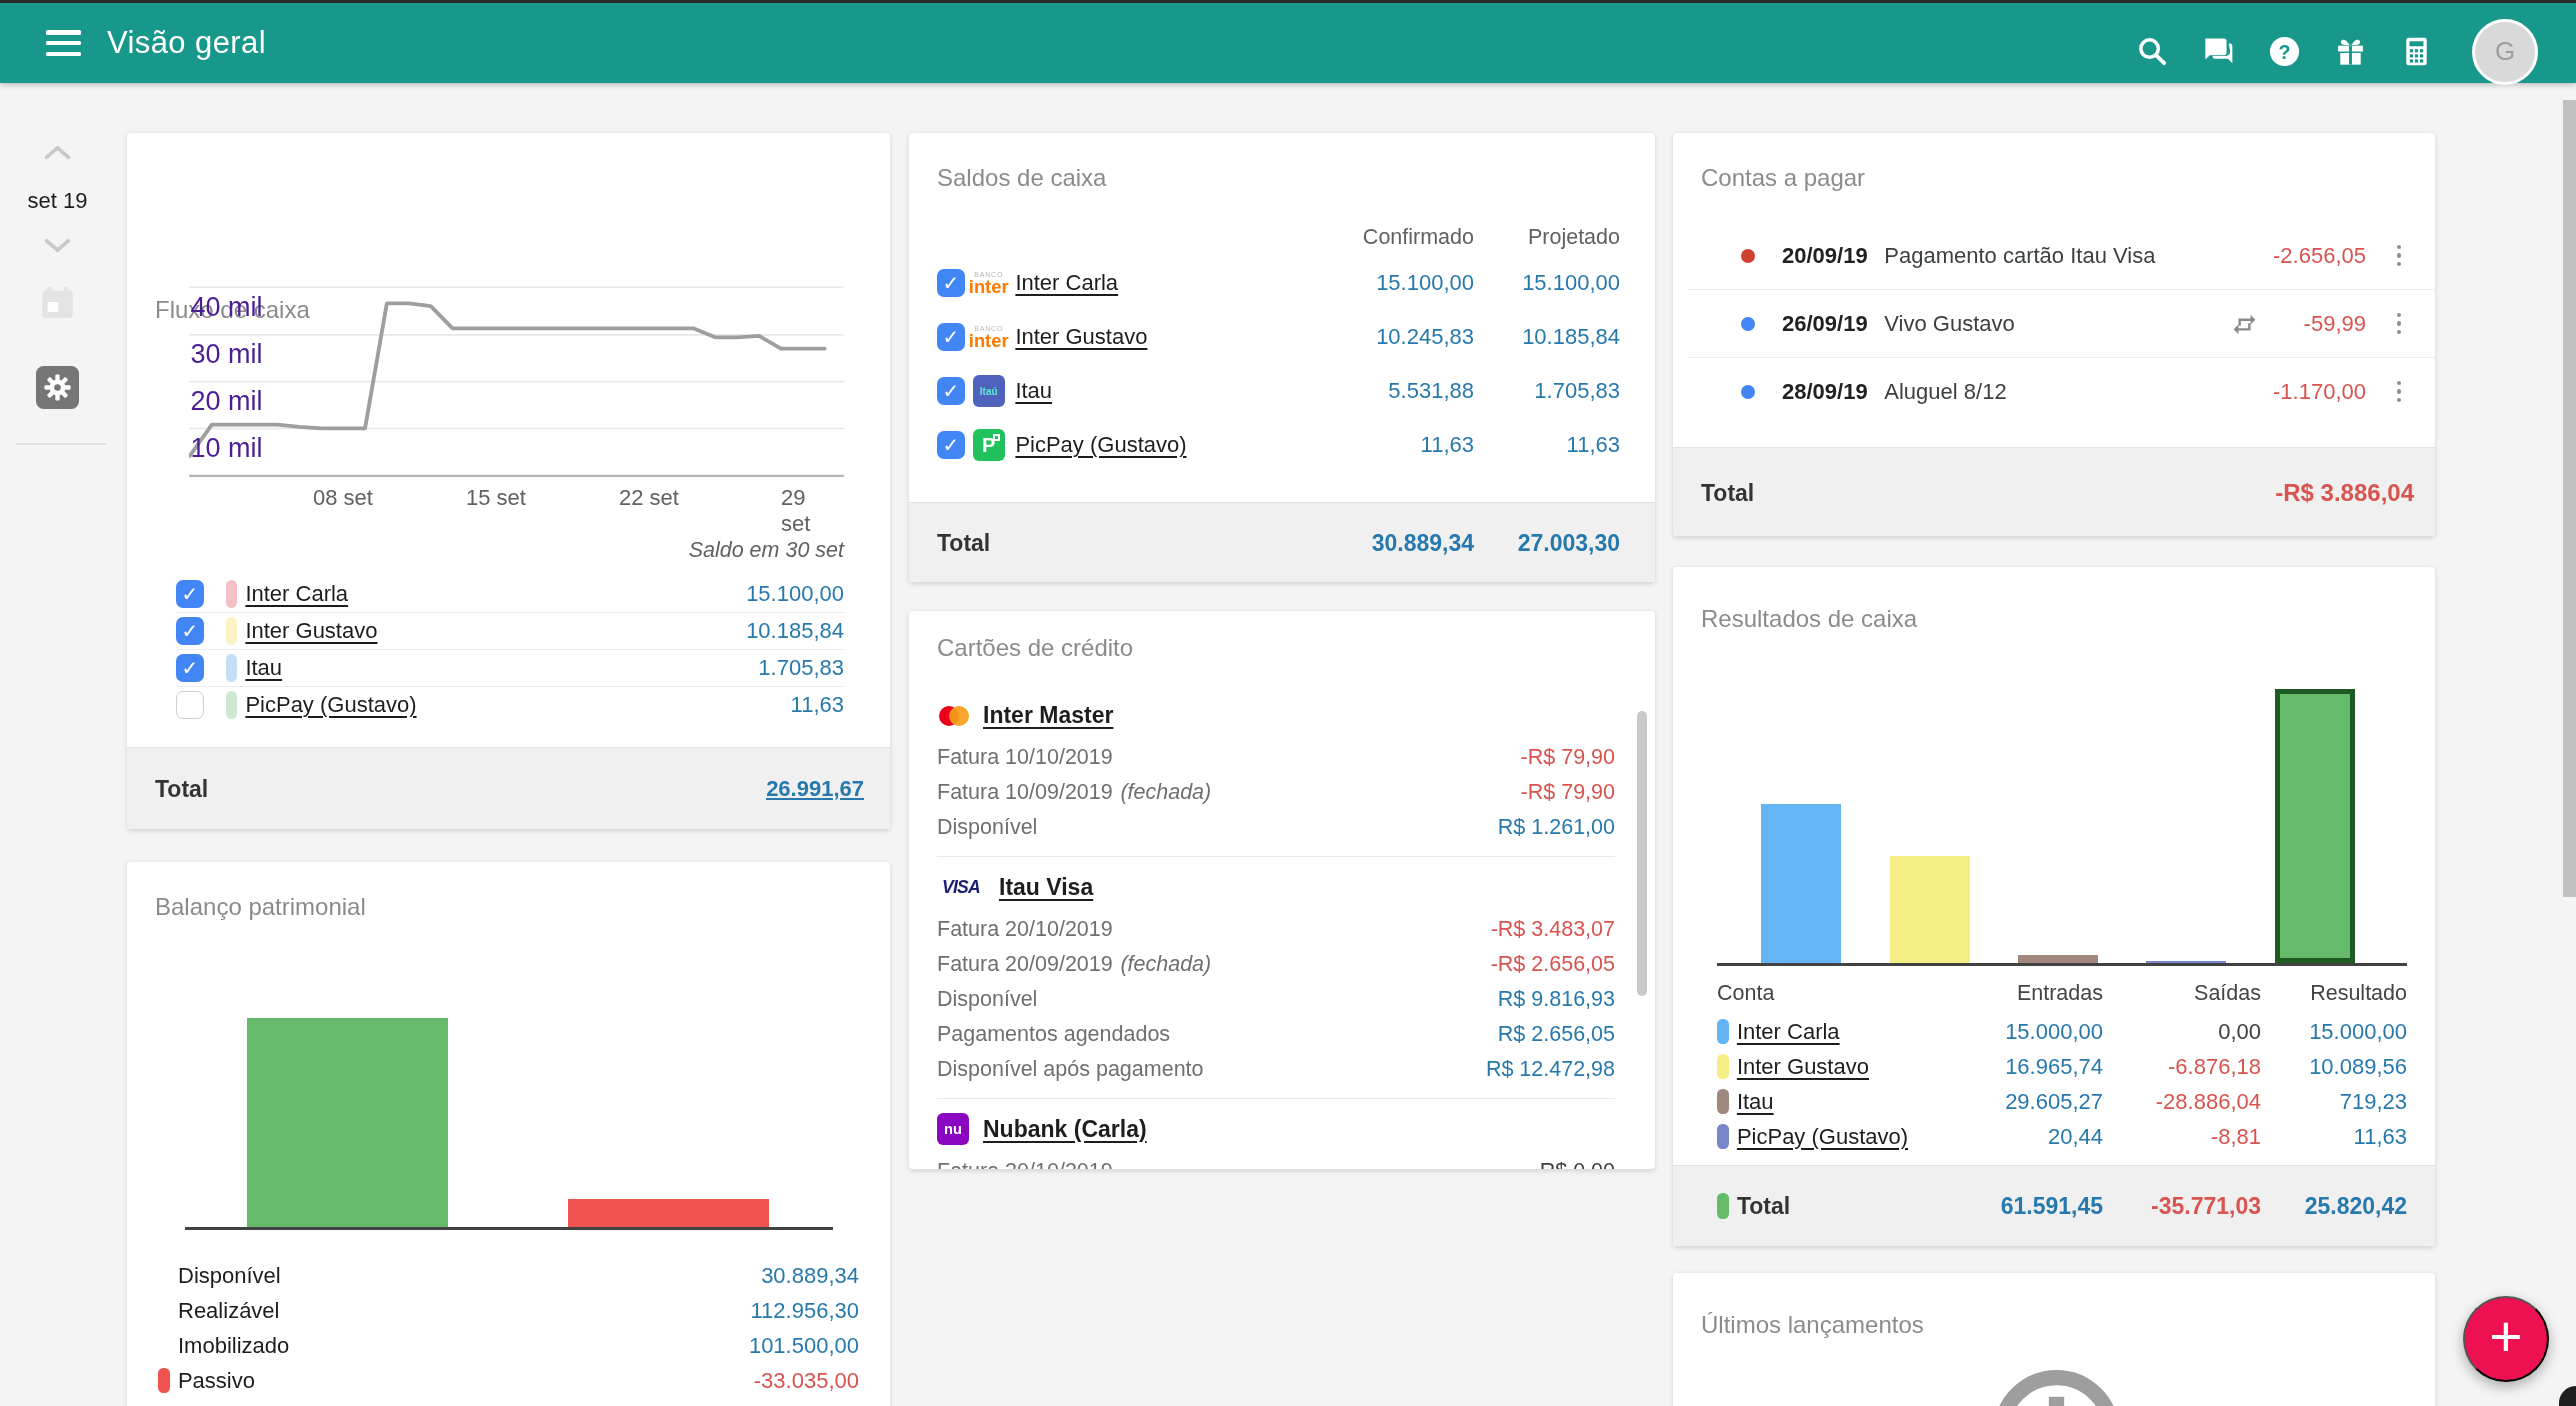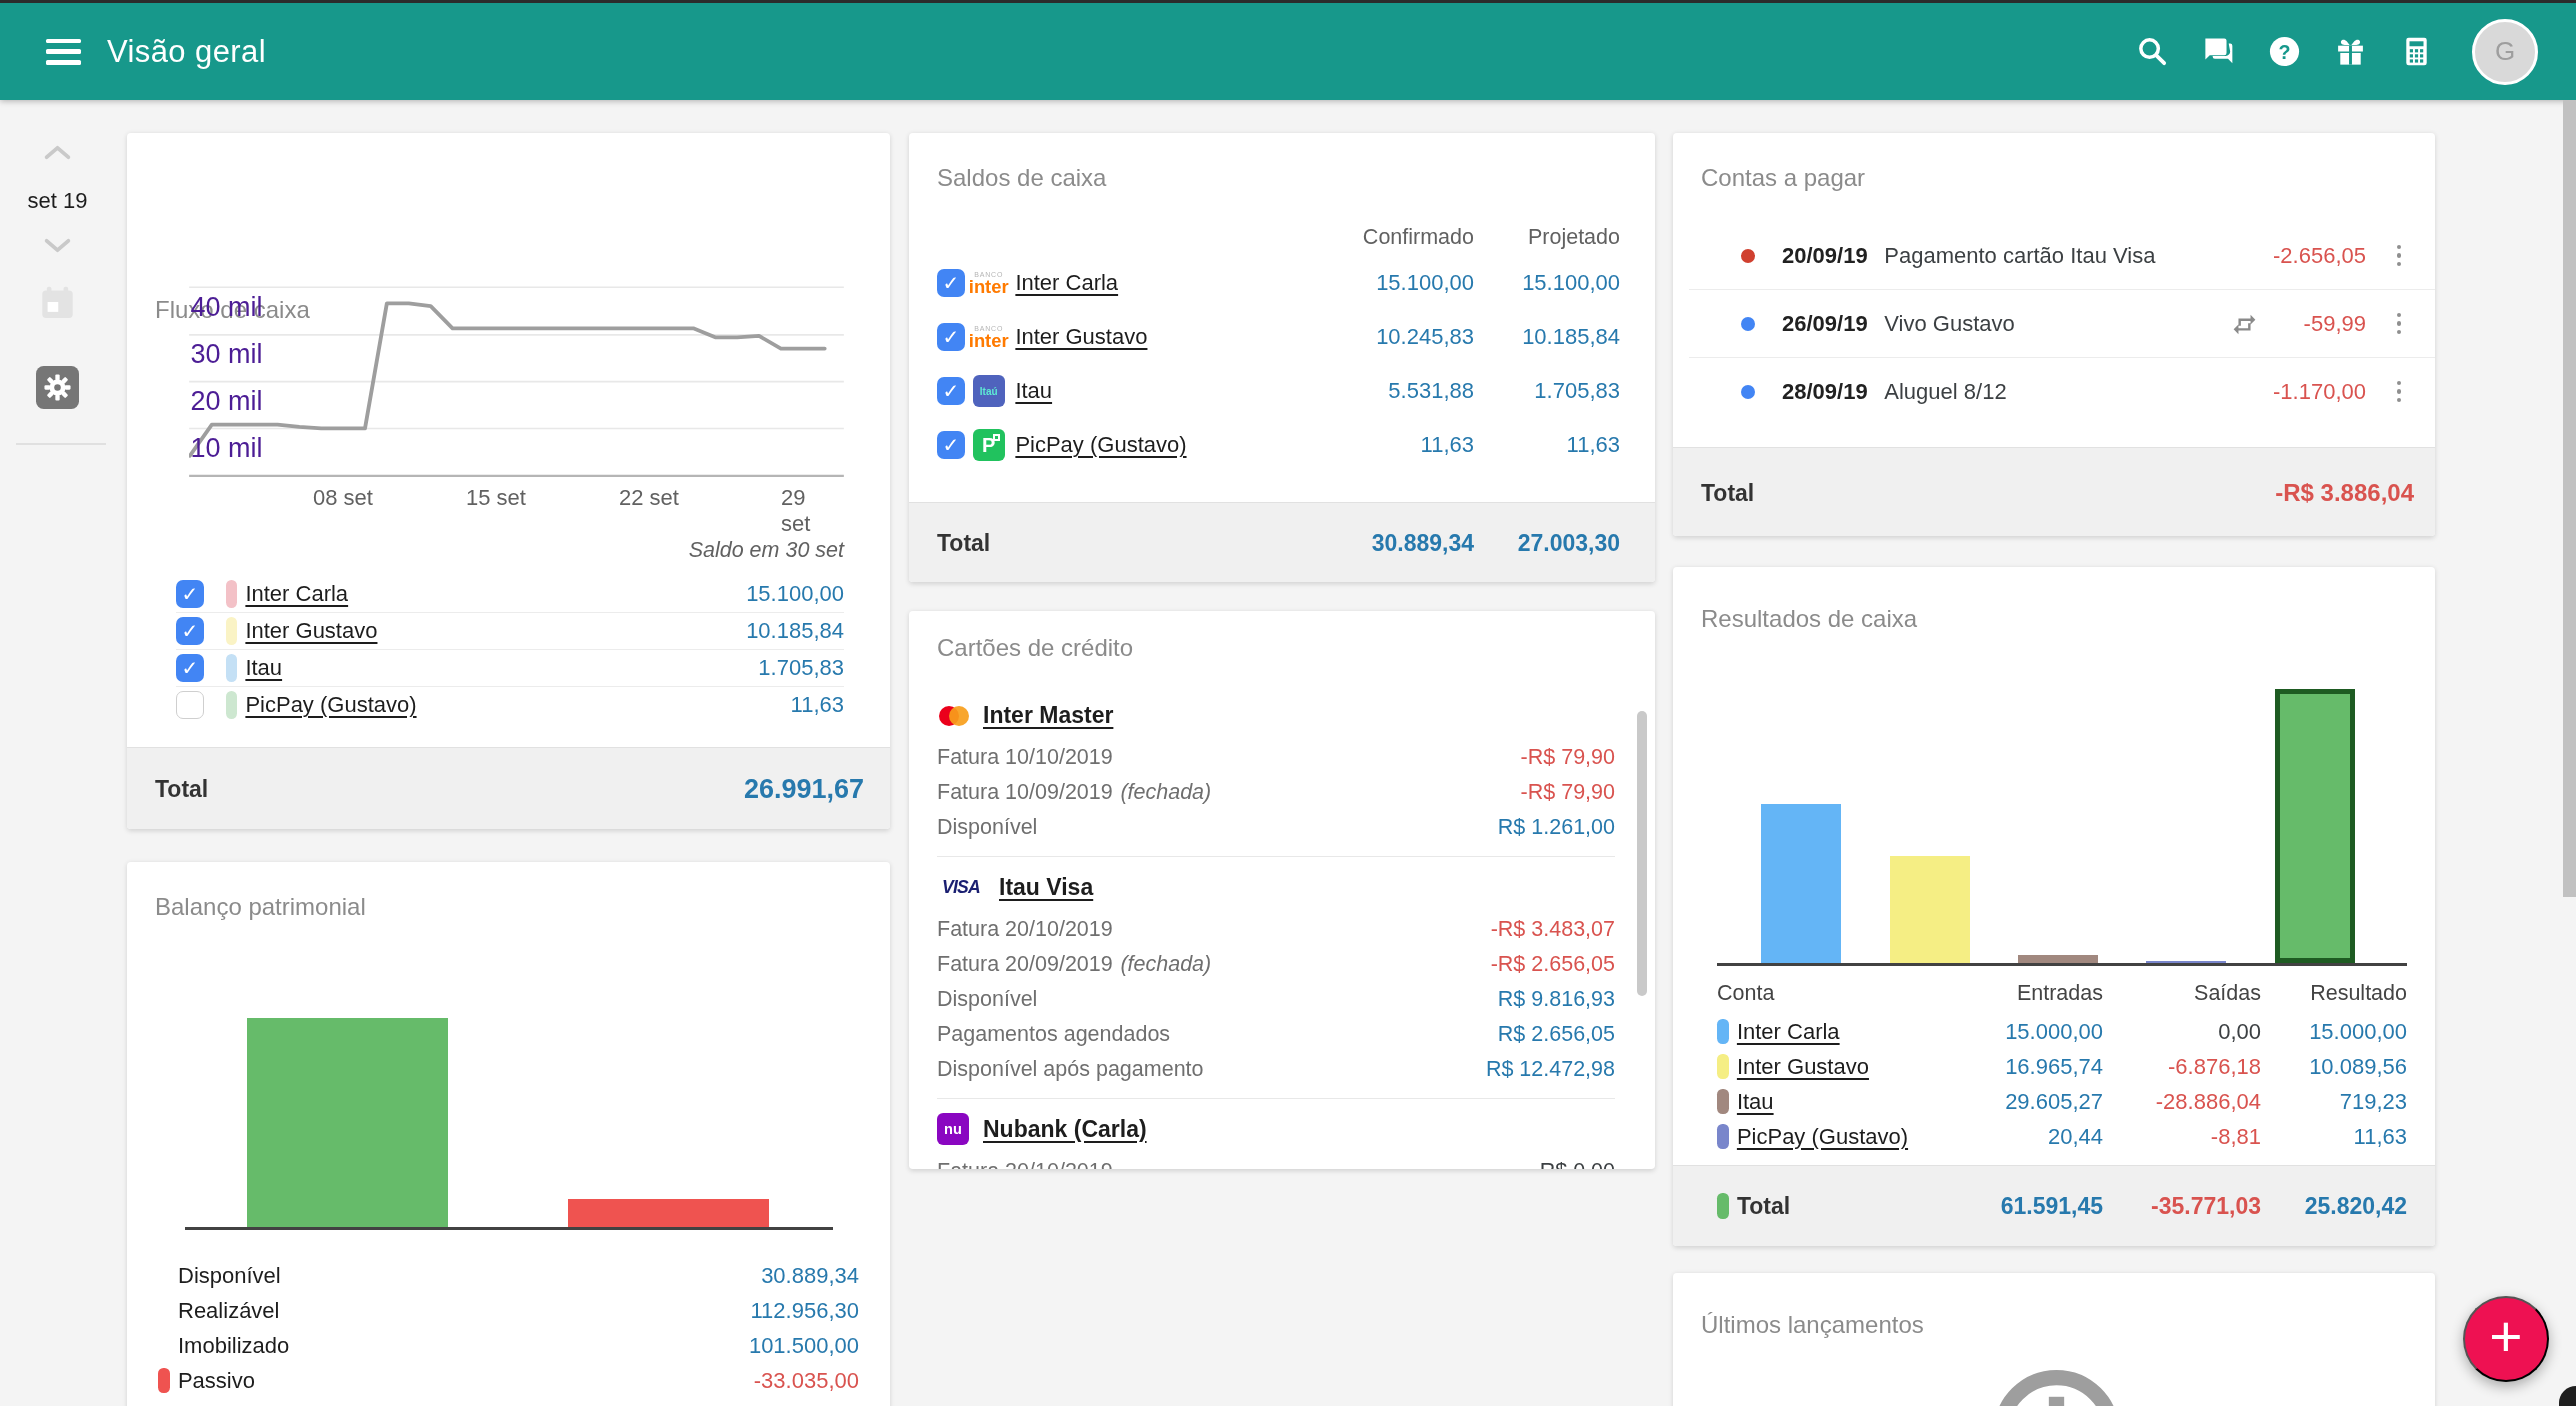--- a/index.html
+++ b/index.html
@@ -1,20 +1,20 @@
 <!DOCTYPE html>
 <html style="font-size:12.3px"><head>
 <meta charset="utf-8">
 <style>
   html,body{margin:0;padding:0;}
   .page{position:relative;width:2576px;height:1406px;overflow:hidden;background:#f4f4f4;
         font-family:"Liberation Sans",sans-serif;color:#212121;}
   .topstrip{position:absolute;left:0;top:0;width:100%;height:3.1px;background:#2b2b2b;z-index:40;}
   
-  .appbar{position:absolute;left:0;top:3.1px;width:100%;height:97px;background:#17988b;
+  .appbar{position:absolute;left:0;top:3.1px;width:100%;height:80px;background:#17988b;
           box-shadow:0 2.3px 6.1px rgba(0,0,0,.28);z-index:30;display:flex;align-items:center;}
   .hamburger{width:35px;height:26px;margin-left:46px;display:flex;flex-direction:column;justify-content:space-between;cursor:pointer;}
   .hamburger span{display:block;height:4.6px;background:#fff;border-radius:1.5px;}
   .app-title{color:#fff;font-size:31px;margin-left:26px;letter-spacing:0.4px;}
   .appbar-icons{position:absolute;right:0;top:0;height:97px;display:flex;align-items:center;}
   .abtn{width:66px;height:66px;display:flex;align-items:center;justify-content:center;cursor:pointer;}
   .avatar{width:60px;height:60px;border-radius:50%;background:#d9d9d9;border:3.8px solid #fff;
           display:flex;align-items:center;justify-content:center;color:#9e9e9e;font-size:26px;margin:0 38px 0 23px;}
   
   .rail{position:absolute;left:0;top:100px;width:115px;height:1306px;}
@@ -47,21 +47,21 @@
   .fchart .ylab{position:absolute;left:1.5px;font-size:27px;color:#4c1d95;}
   .fchart .xlab{position:absolute;top:213px;transform:translateX(-50%);font-size:22px;color:#616161;}
   .flegend-head{position:absolute;right:46px;top:405px;font-size:21.5px;font-style:italic;color:#616161;}
   .flegend{position:absolute;left:0;top:443px;width:100%;}
   .flegend-row{height:36px;margin:0 46px 0 49px;display:flex;align-items:center;gap:0;}
   .flegend-row + .flegend-row{border-top:1.5px solid #ececec;}
   .flegend-row .chip{height:28px;margin:0 8.4px 0 21.5px;}
   .flegend-row .amt{margin-left:auto;}
   .card-fluxo .total-band{top:614px;height:82px;}
   .card-fluxo .total-lbl{margin-left:28px;}
-  .card-fluxo .total-band .amt{margin-left:auto;margin-right:26px;font-weight:bold;font-size:27px;}
+  .card-fluxo .total-band .amt{margin-left:auto;margin-right:26px;font-weight:bold;font-size:22px;text-decoration:underline;}
   
   .card-balanco{height:774px;}
   .bp-axis{position:absolute;left:58px;top:365px;width:648px;height:3.1px;background:#424242;}
   .bp-bar{position:absolute;bottom:409px;width:201px;}
   .bp-bar.b0{left:120px;} .bp-bar.b1{left:441px;}
   .bp-legend{position:absolute;left:0;top:396px;width:100%;}
   .bp-row{height:35px;margin:0 31px 0 31px;display:flex;align-items:center;}
   .bp-row .chip{height:24.5px;margin-right:8.4px;}
   .bp-row .lbl{font-size:22px;color:#1d1d1d;}
   .bp-row .nochip{width:20px;}

